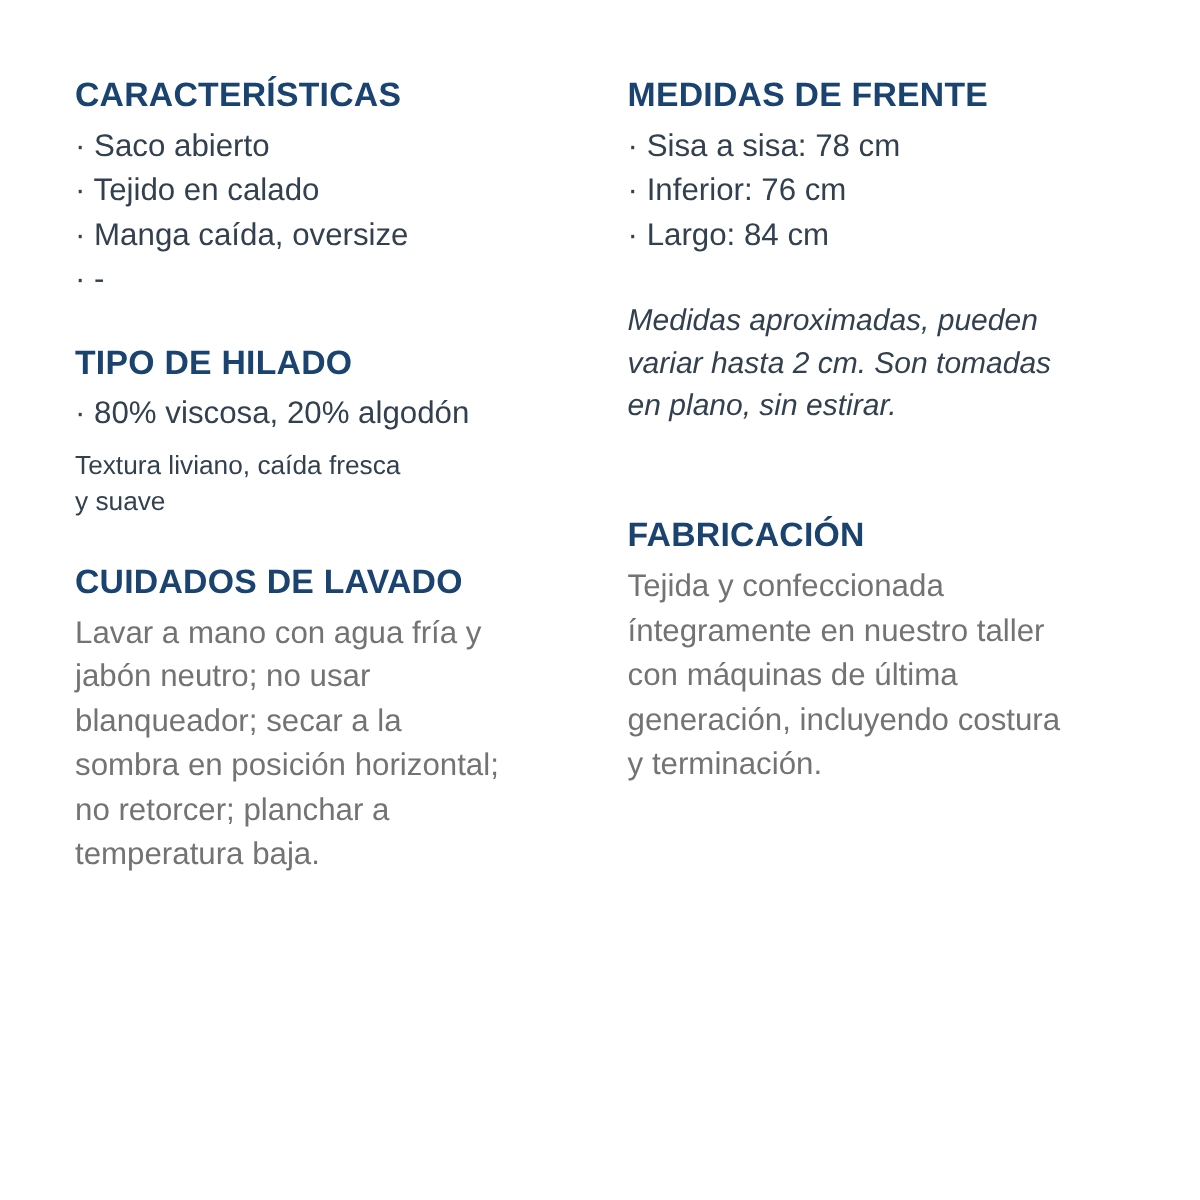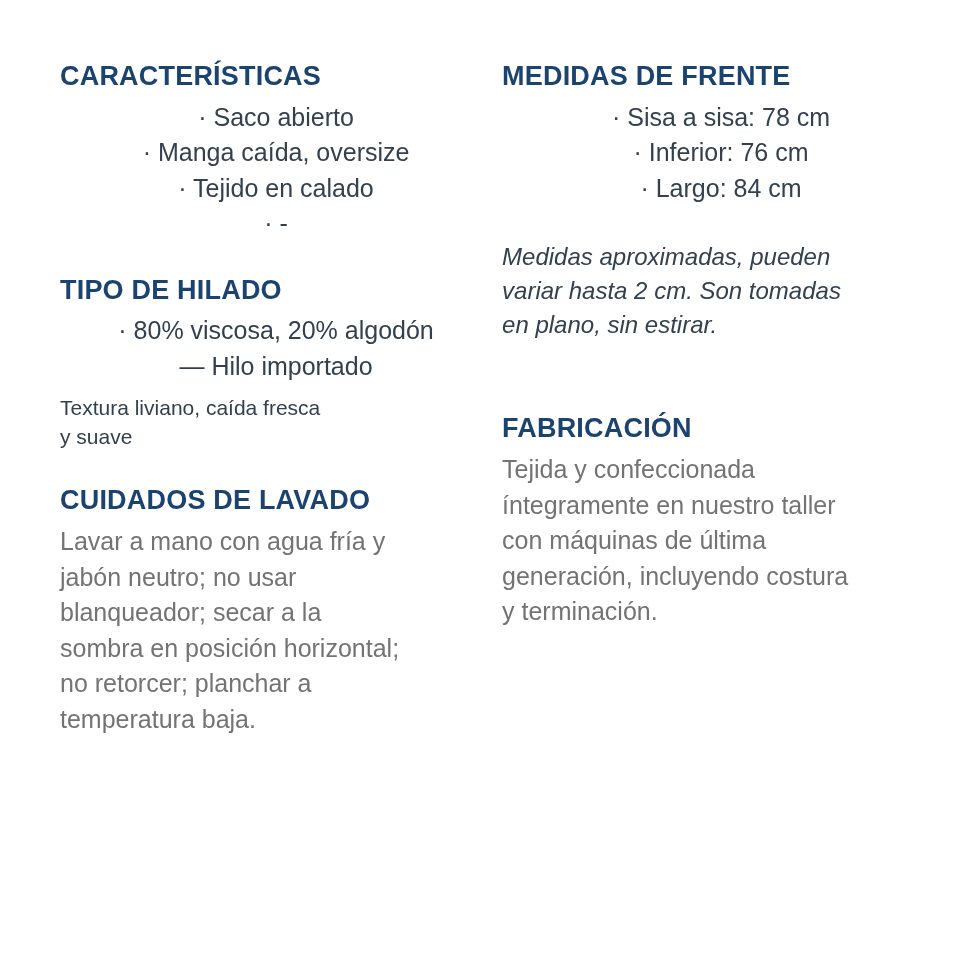--- a/index.html
+++ b/index.html
@@ -41,21 +41,20 @@
     margin: 0 0 8px 0;
     letter-spacing: 0.2px;
   }
   .block {
     margin-bottom: 34px;
   }
   ul.bullets {
     list-style: none;
     margin: 0;
     padding: 0;
-    text-align: center;
   }
   ul.bullets li {
     font-size: 25px;
     line-height: 1.42;
     color: #33404f;
     white-space: pre-wrap;
   }
   p.body {
     font-size: 25px;
     line-height: 1.42;
@@ -85,31 +84,30 @@
 <body>
 
 <div class="sheet">
 
   <div class="col col-left">
 
     <div class="block">
       <h2 class="section-title">CARACTERÍSTICAS</h2>
       <ul class="bullets">
         <li>· Saco abierto</li>
+        <li>· Tejido en calado</li>
         <li>· Manga caída, oversize</li>
-        <li>· Tejido en calado</li>
         <li>· -</li>
       </ul>
     </div>
 
     <div class="block">
       <h2 class="section-title">TIPO DE HILADO</h2>
       <ul class="bullets">
         <li>· 80% viscosa, 20% algodón</li>
-        <li>— Hilo importado</li>
       </ul>
       <p class="note">Textura liviano, caída fresca
 y suave</p>
     </div>
 
     <div class="block">
       <h2 class="section-title">CUIDADOS DE LAVADO</h2>
       <p class="body">Lavar a mano con agua fría y
 jabón neutro; no usar
 blanqueador; secar a la

